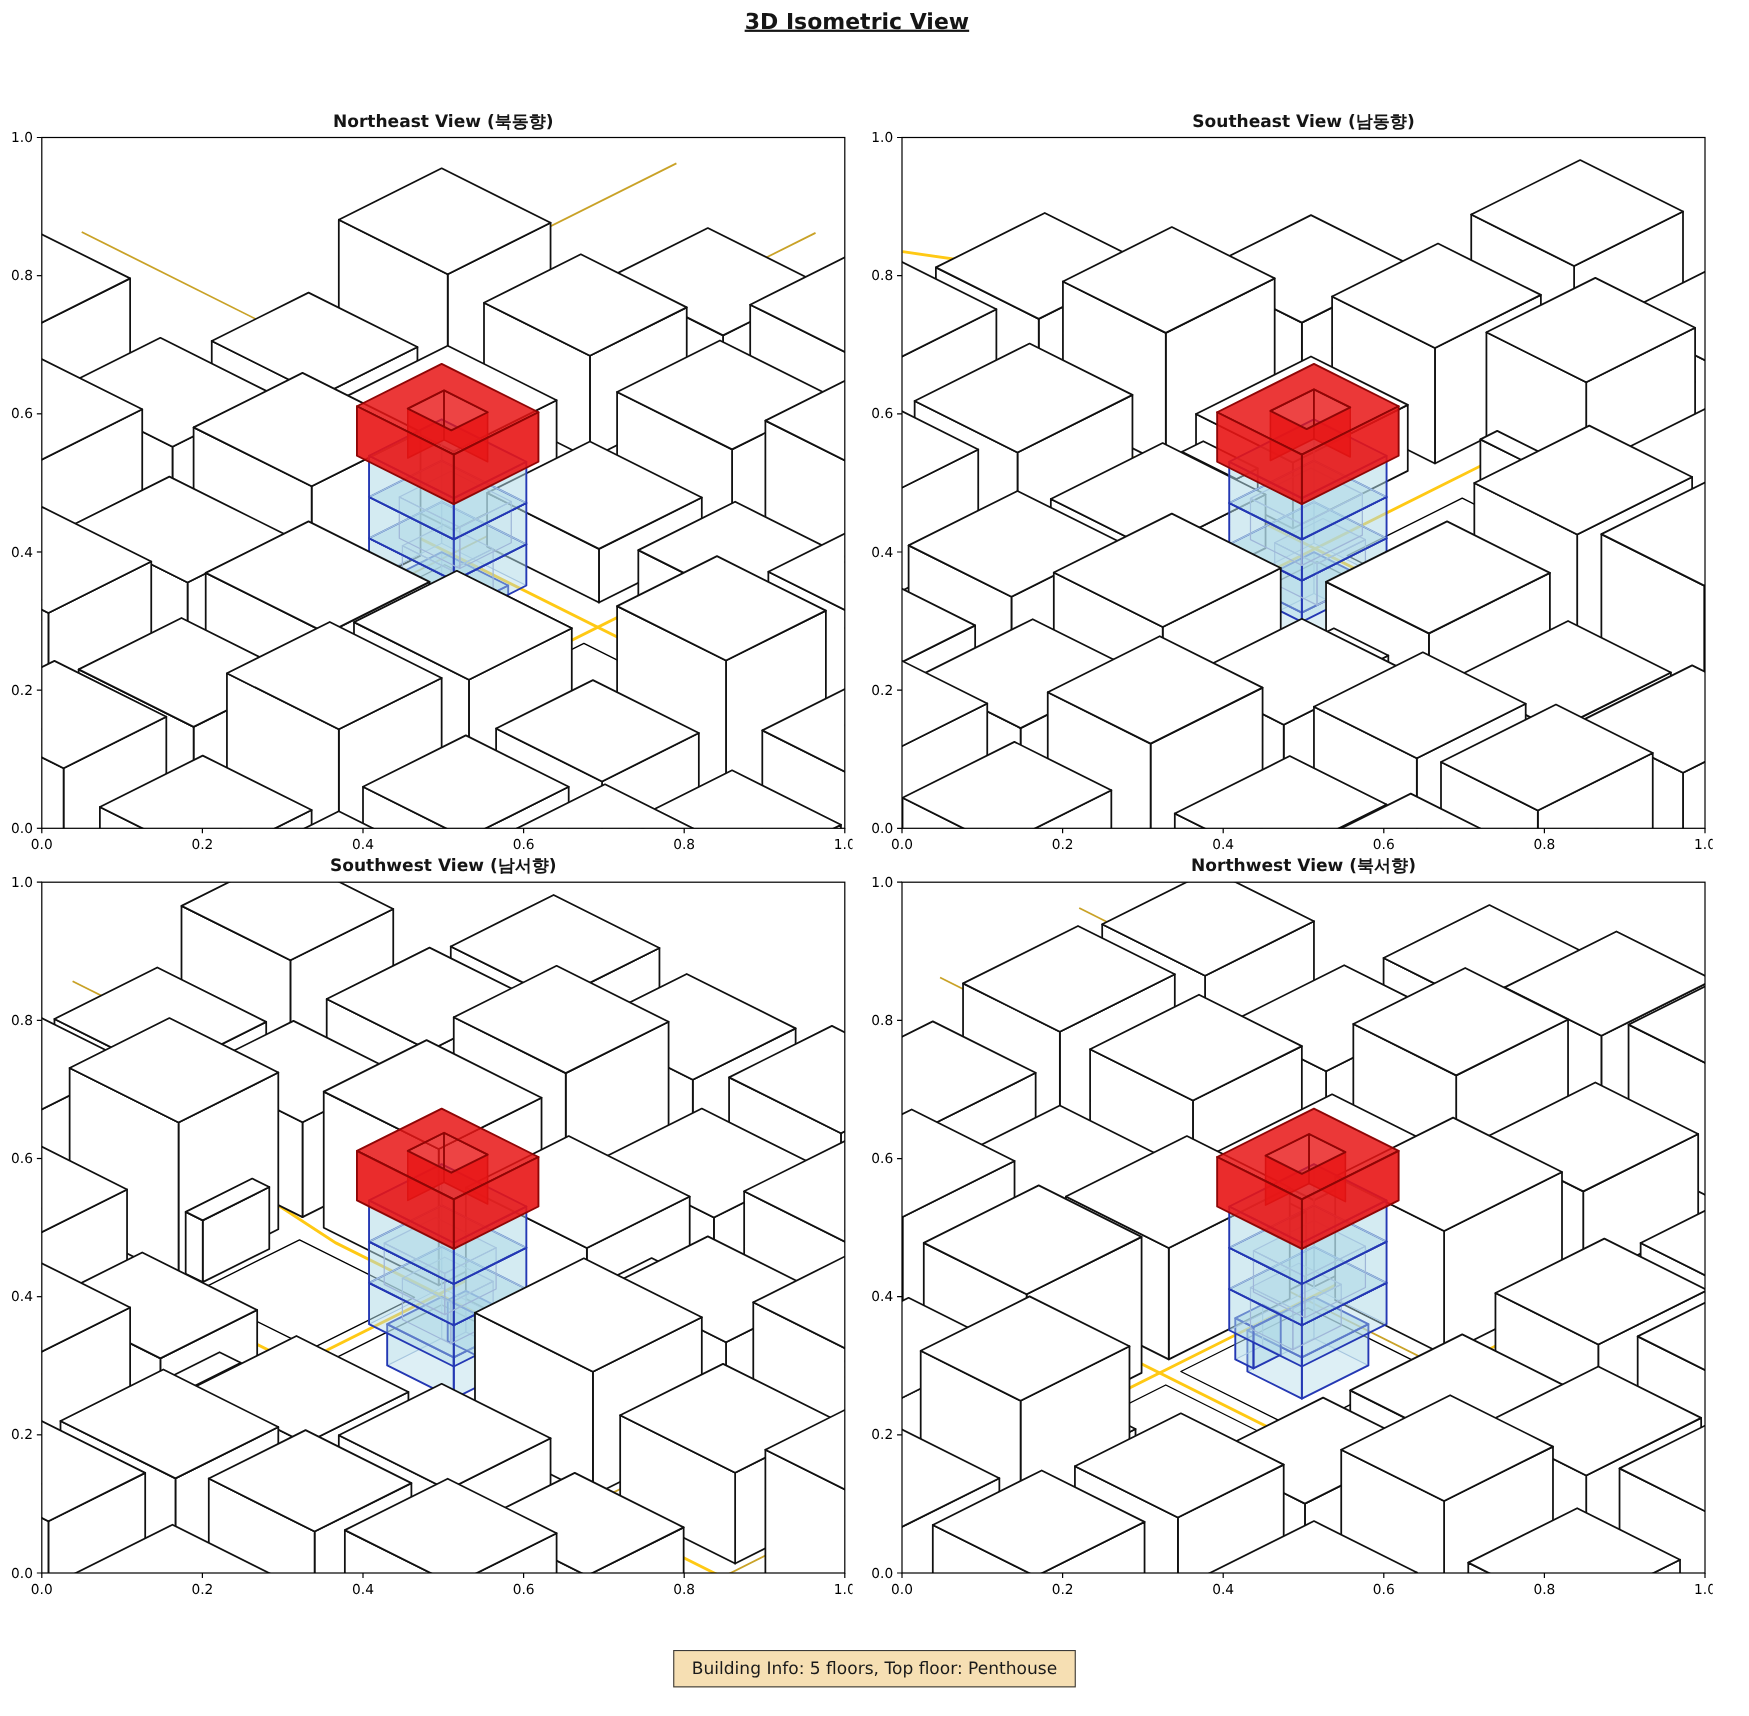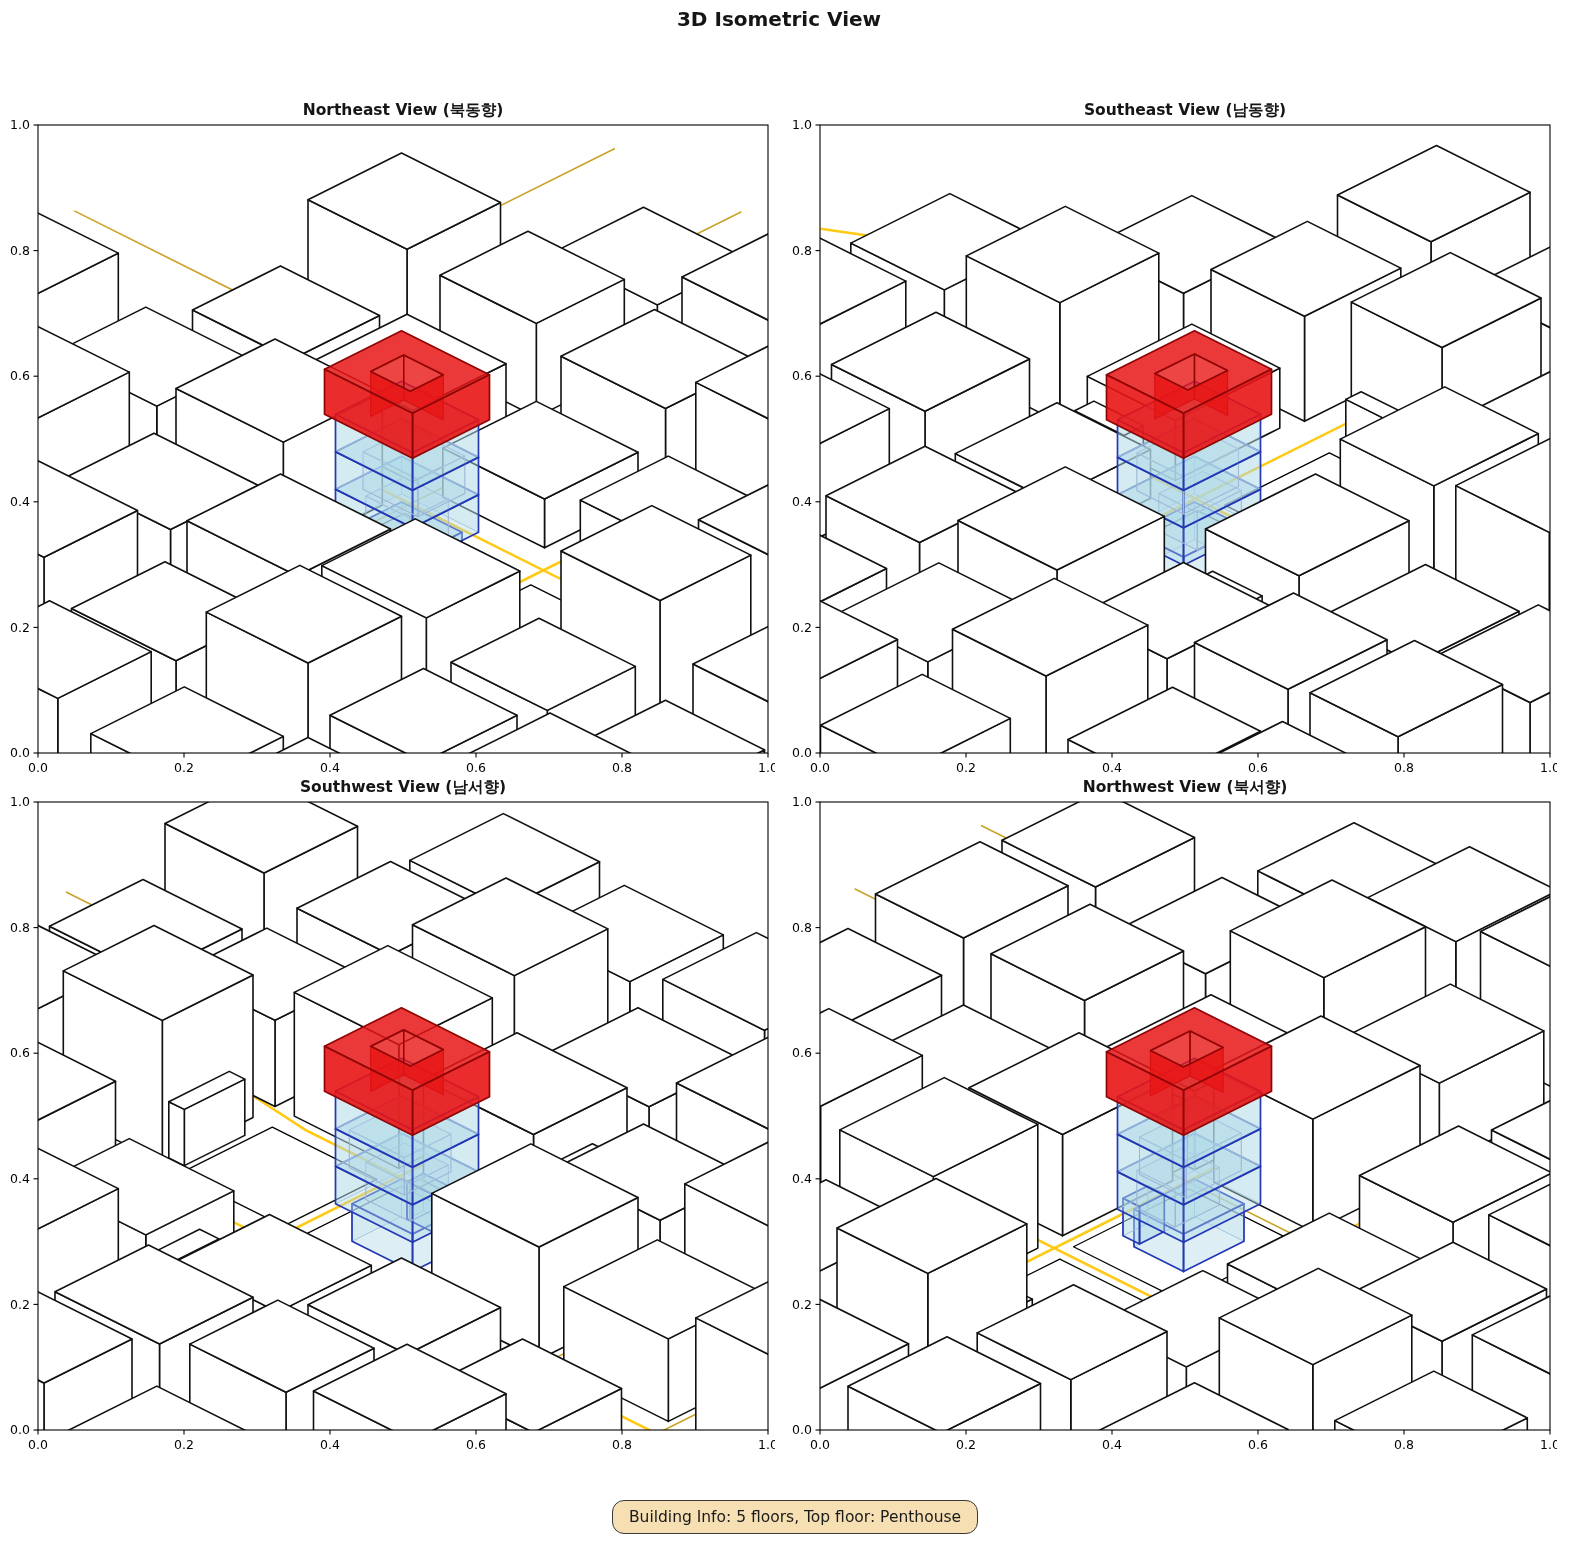--- a/index.html
+++ b/index.html
@@ -1,25 +1,25 @@
 <!DOCTYPE html>
 <html><head>
 <meta charset="utf-8">
 <style>
   html,body{margin:0;padding:0;background:#ffffff;}
   body{font-family:"DejaVu Sans","Liberation Sans",sans-serif;color:#111;}
   .fig{position:relative;width:1590px;height:1560px;background:#fff;overflow:hidden;}
   .fig-title{position:absolute;left:0;top:6px;width:1558px;text-align:center;
-             font-weight:700;font-size:20px;line-height:27px;color:#151515;}
+             font-weight:700;font-size:20px;line-height:27px;color:#151515;text-decoration:underline;}
   .subplot{position:absolute;width:775px;height:694px;}
   .subplot svg{display:block;}
   .sp-title{font-weight:700;font-size:15.5px;fill:#151515;}
   .tick-label{font-size:12.5px;fill:#000;}
   .badge-wrap{position:absolute;left:0;top:1500px;width:1590px;text-align:center;}
-  .badge{display:inline-block;padding:7px 16px;border-radius:12px;
+  .badge{display:inline-block;padding:7px 16px;border-radius:0;
          font-size:15.5px;color:#1a1a1a;border:1.6px solid #3a3a3a;}
 </style>
 </head>
 <body>
 
 <div class="fig">
   <div class="fig-title">
     <div>3D Isometric View</div>
   </div>
 

